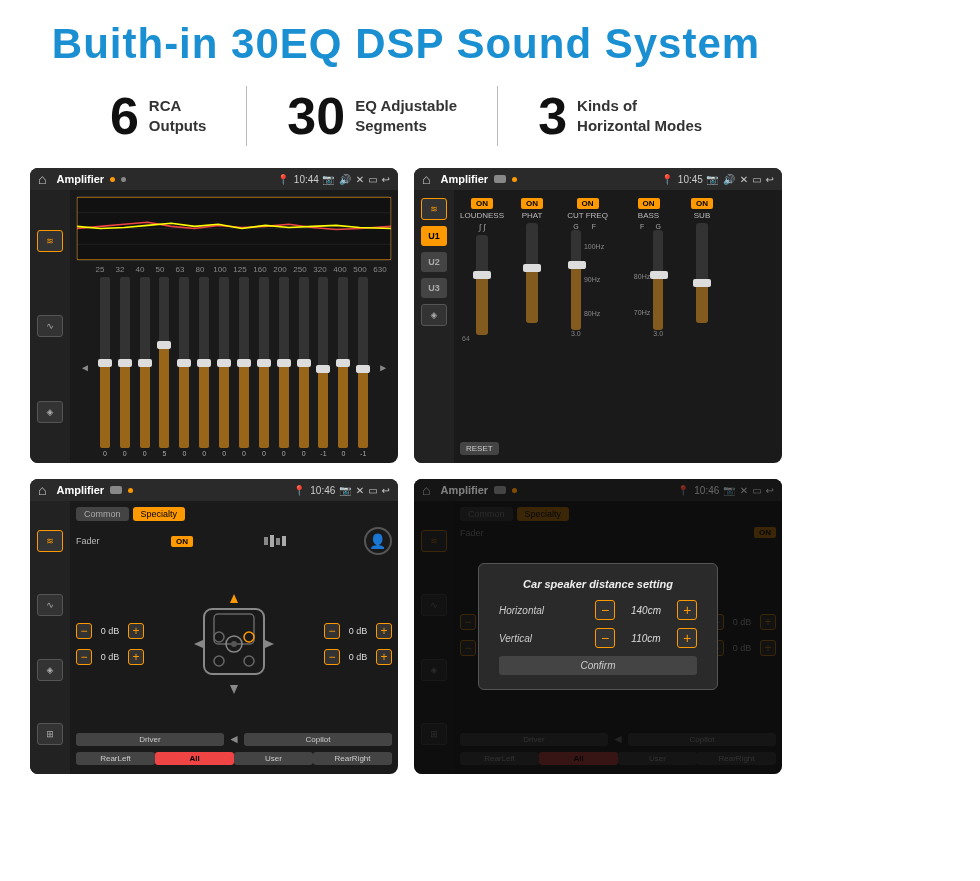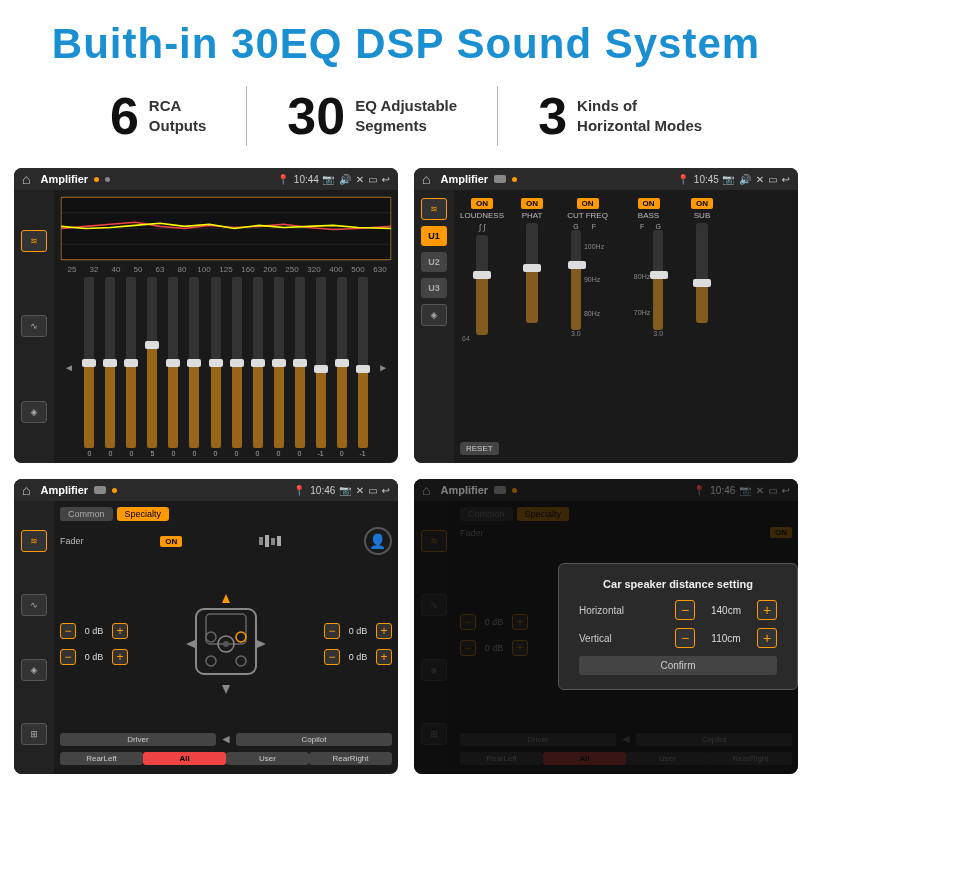--- a/index.html
+++ b/index.html
@@ -6,21 +6,21 @@
     body {
       width: 980px;
       height: 881px;
       background: #ffffff;
       font-family: Arial, sans-serif;
       overflow: hidden;
     }
 
     .page {
       width: 812px;
-      padding: 20px 14px;
+      padding: 20px 30px;
     }
 
     
     .main-title {
       text-align: center;
       font-size: 42px;
       font-weight: 900;
       color: #1a8fd1;
       margin-bottom: 18px;
       letter-spacing: 1px;
@@ -162,20 +162,21 @@
     }
     .eq-graph svg {
       width: 100%;
       height: 100%;
     }
     .eq-freq-labels {
       display: flex;
       justify-content: space-between;
       padding: 0 2px;
       margin-bottom: 3px;
+      margin-left: 12px;
     }
     .eq-freq-label {
       font-size: 8px;
       color: #888;
       width: 20px;
       text-align: center;
     }
     .eq-sliders {
       display: flex;
       justify-content: space-between;
@@ -419,21 +420,22 @@
       font-weight: 700;
     }
 
     
     .dist-overlay {
       position: absolute;
       inset: 0;
       background: rgba(0,0,0,0.5);
       display: flex;
       align-items: center;
-      justify-content: flex-end;
+      justify-content: center;
+      font-style: italic;
     }
     .dist-modal {
       background: #2a2a2a;
       border: 1px solid #555;
       border-radius: 6px;
       padding: 14px 20px;
       width: 240px;
     }
     .dist-modal-title {
       font-size: 11px;

